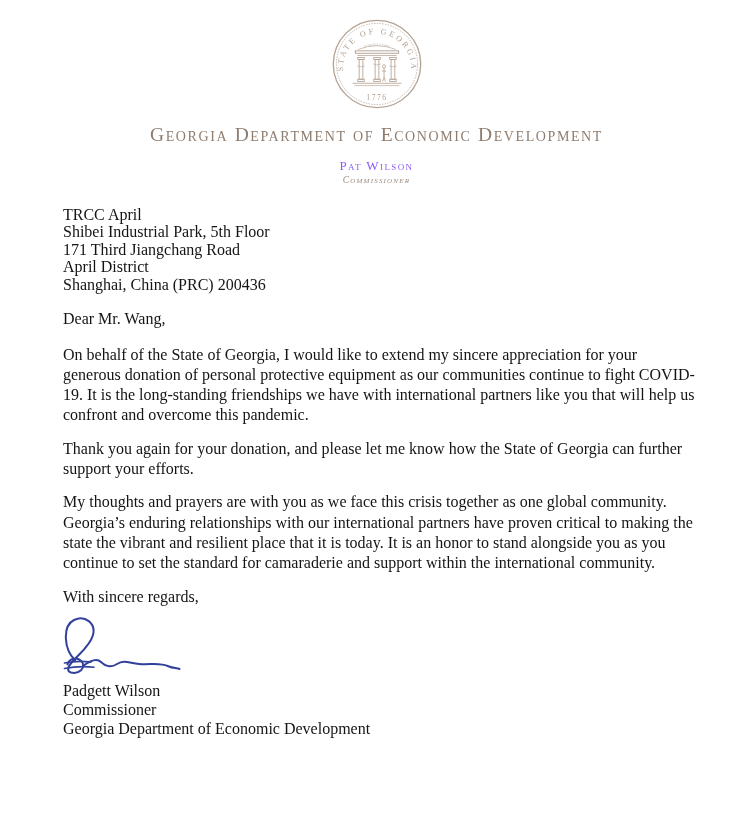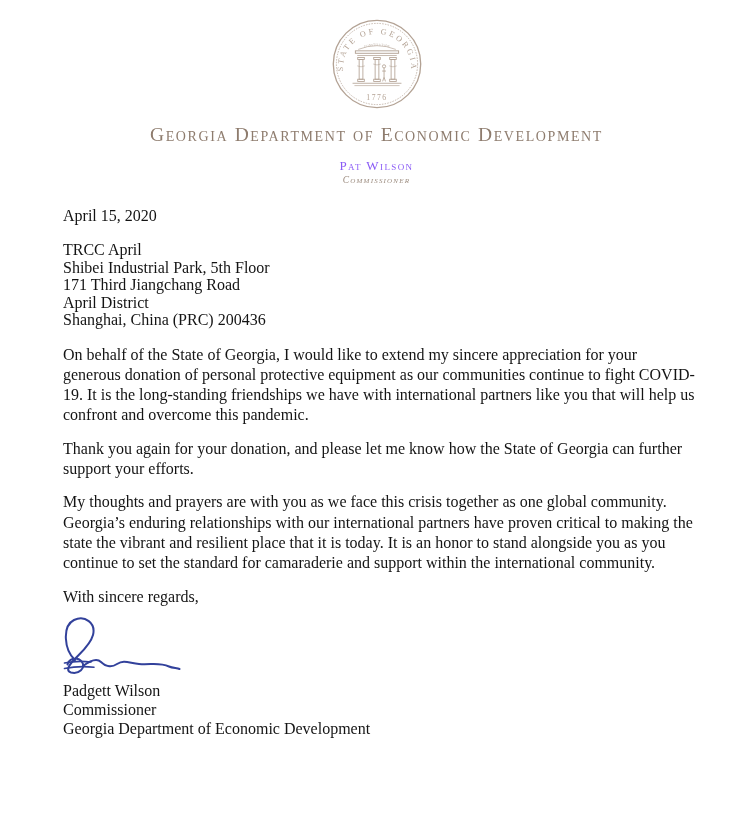--- a/index.html
+++ b/index.html
@@ -113,30 +113,30 @@
       </svg>
     </div>
 
     <div class="org-title">Georgia Department of Economic Development</div>
     <div class="comm-name">Pat Wilson</div>
     <div class="comm-role">Commissioner</div>
   </div>
 
   <div class="letter-body">
 
-    <div class="date">April 15, 2020</div>
 
     <div class="recipient">
       <div>TRCC April</div>
       <div>Shibei Industrial Park, 5th Floor</div>
       <div>171 Third Jiangchang Road</div>
       <div>April District</div>
       <div>Shanghai, China (PRC) 200436</div>
     </div>
 
+    <div class="salutation">Dear Mr. Wang,</div>
 
     <p>On behalf of the State of Georgia, I would like to extend my sincere appreciation for your generous donation of personal protective equipment as our communities continue to fight COVID-19. It is the long-standing friendships we have with international partners like you that will help us confront and overcome this pandemic.</p>
     <p>Thank you again for your donation, and please let me know how the State of Georgia can further support your efforts.</p>
     <p>My thoughts and prayers are with you as we face this crisis together as one global community. Georgia’s enduring relationships with our international partners have proven critical to making the state the vibrant and resilient place that it is today. It is an honor to stand alongside you as you continue to set the standard for camaraderie and support within the international community.</p>
 
     <div class="closing">With sincere regards,</div>
 
     <div class="signature-wrap">
       <svg width="128" height="60" viewBox="0 0 128 60" aria-hidden="true">
         <g fill="none" stroke="#32419b" stroke-width="2" stroke-linecap="round">

